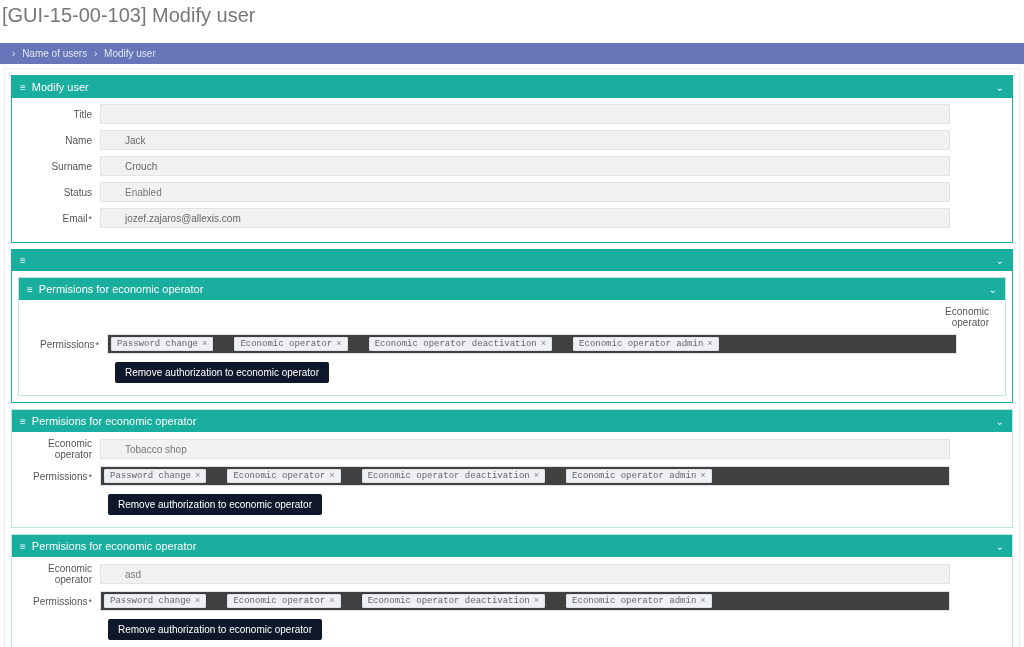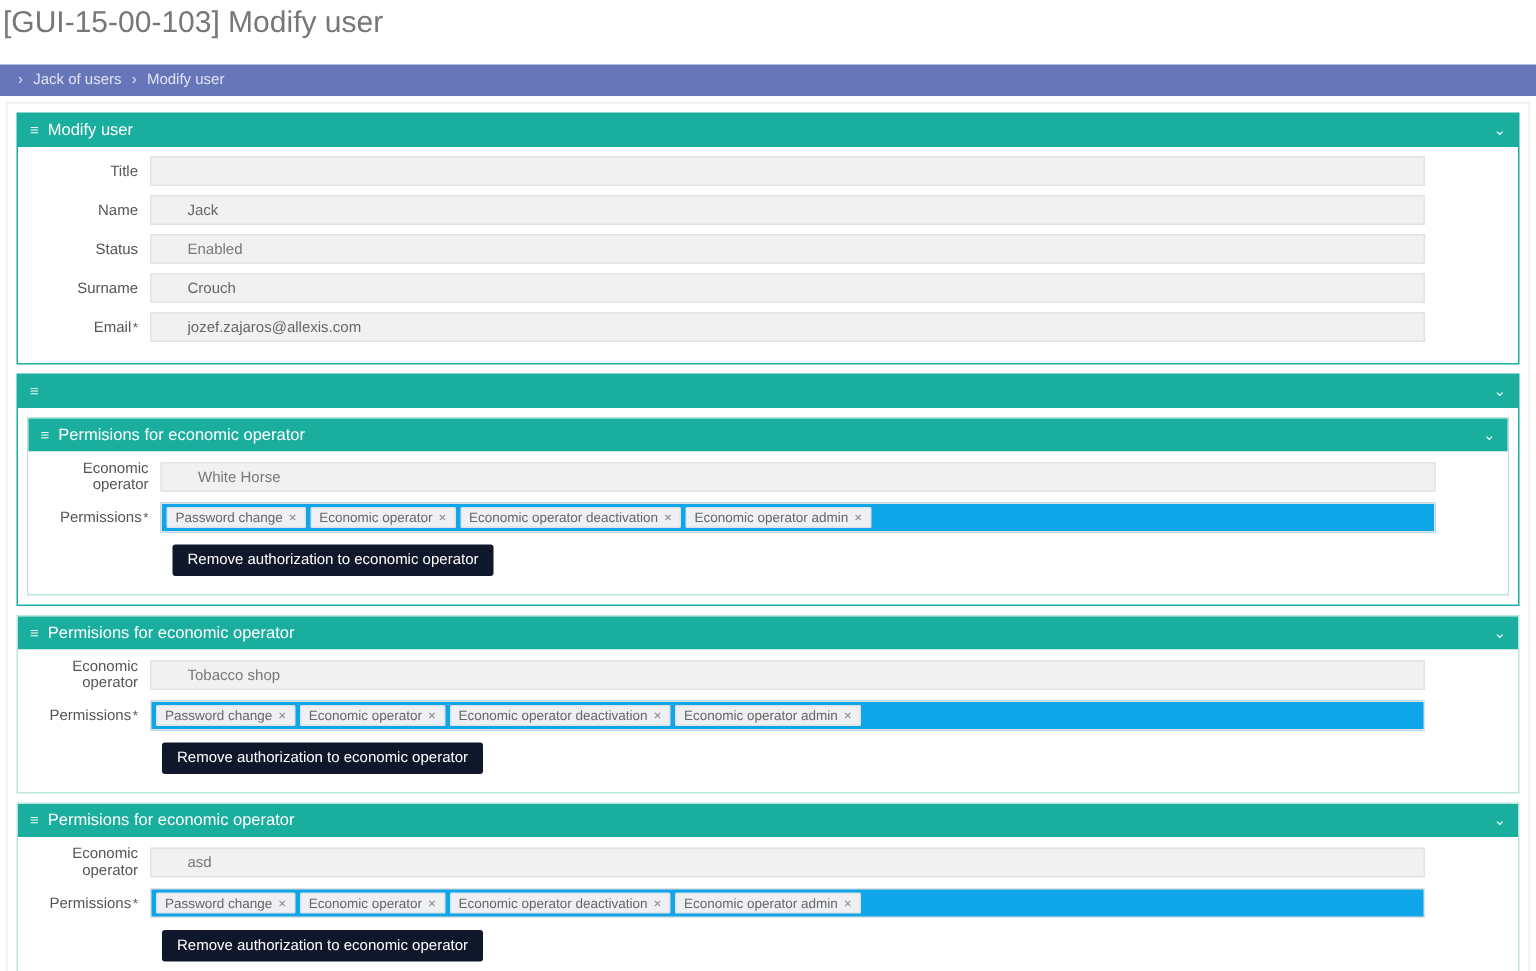--- a/index.html
+++ b/index.html
@@ -14,36 +14,36 @@
 .panel-header .grip { margin-right: 6px; font-size: 10px; opacity: 0.9; }
 .panel-header .title { flex: 1; }
 .panel-header .chevron { font-size: 10px; opacity: 0.9; margin-left: auto; }
 .panel-body { background: #fff; padding: 6px 8px 8px; }
 .subpanel-wrap { border: 1px solid #b9e6df; margin: 6px; }
 .form-row { display: flex; align-items: center; margin-bottom: 6px; justify-content: flex-end; }
 .form-label { width: 80px; min-width: 80px; text-align: right; font-size: 10px; color: #555; padding-right: 8px; }
 .form-field { flex: 1; }
 .form-input { width: 100%; max-width: 850px; background: #f1f1f1; border: 1px solid #e3e3e3; padding: 4px 24px; font-size: 10px; color: #666; height: 20px; }
 .form-input.readonly { background: #f1f1f1; color: #777; }
-.tag-container { width: 100%; max-width: 850px; background: #0ea5e9; border: 1px solid #e3e3e3; padding: 2px 3px; display: flex; flex-wrap: wrap; gap: 3px; min-height: 20px; align-items: center; }
+.tag-container { width: 100%; max-width: 850px; background: #404040; border: 1px solid #e3e3e3; padding: 2px 3px; display: flex; flex-wrap: wrap; gap: 21px; min-height: 20px; align-items: center; font-family: Liberation Mono, monospace; }
 .tag { background: #eef0f3; border: 1px solid #dfe3e8; padding: 1px 5px; font-size: 9px; color: #666; display: inline-flex; align-items: center; border-radius: 1px; }
 .tag .tag-x { margin-left: 4px; color: #888; cursor: pointer; font-size: 9px; }
 .btn-dark { background: #0f172a; color: #fff; border: none; padding: 5px 10px; font-size: 10px; cursor: pointer; border-radius: 2px; }
 .action-row { margin-left: 88px; margin-top: 8px; margin-bottom: 4px; }
 .req::after { content: "*"; font-size: 9px; margin-left: 1px; color: #555; }
 .outer-border { border: 1px solid #eee; margin: 4px; padding-bottom: 4px; }
 </style>
 </head>
 <body>
 
 <div class="page-title">[GUI-15-00-103] Modify user</div>
 
 <div class="breadcrumb">
   <span class="sep">›</span>
-  <span class="crumb">Jack of users</span>
+  <span class="crumb">Name of users</span>
   <span class="sep">›</span>
   <span class="crumb">Modify user</span>
 </div>
 
 <div class="outer-border">
 
 <div class="panel panel-green" style="margin:6px;">
   <div class="panel-header">
     <span class="grip">≡</span>
     <span class="title">Modify user</span>
@@ -52,26 +52,26 @@
   <div class="panel-body">
     <div class="form-row">
       <div class="form-label">Title</div>
       <div class="form-field"><input class="form-input" value="" style=""></div>
     </div>
     <div class="form-row">
       <div class="form-label">Name</div>
       <div class="form-field"><input class="form-input" value="Jack" style=""></div>
     </div>
     <div class="form-row">
+      <div class="form-label">Surname</div>
+      <div class="form-field"><input class="form-input" value="Crouch" style=""></div>
+    </div>
+    <div class="form-row">
       <div class="form-label">Status</div>
       <div class="form-field"><input class="form-input readonly" value="Enabled" style=""></div>
-    </div>
-    <div class="form-row">
-      <div class="form-label">Surname</div>
-      <div class="form-field"><input class="form-input" value="Crouch" style=""></div>
     </div>
     <div class="form-row">
       <div class="form-label req">Email</div>
       <div class="form-field"><input class="form-input" value="jozef.zajaros@allexis.com" style=""></div>
     </div>
   </div>
 </div>
 
 <div class="panel panel-green" style="margin:6px;">
   <div class="panel-header">
@@ -81,21 +81,20 @@
 
   <div class="subpanel-wrap">
     <div class="panel-header">
       <span class="grip">≡</span>
       <span class="title">Permisions for economic operator</span>
       <span class="chevron">⌄</span>
     </div>
     <div class="panel-body">
       <div class="form-row">
         <div class="form-label">Economic operator</div>
-        <div class="form-field"><input class="form-input readonly" value="White Horse" style=""></div>
       </div>
       <div class="form-row">
         <div class="form-label req">Permissions</div>
         <div class="form-field">
           <div class="tag-container">
             <span class="tag">
                   <span>Password change</span>
                   <span class="tag-x">×</span>
                 </span>
             <span class="tag">

